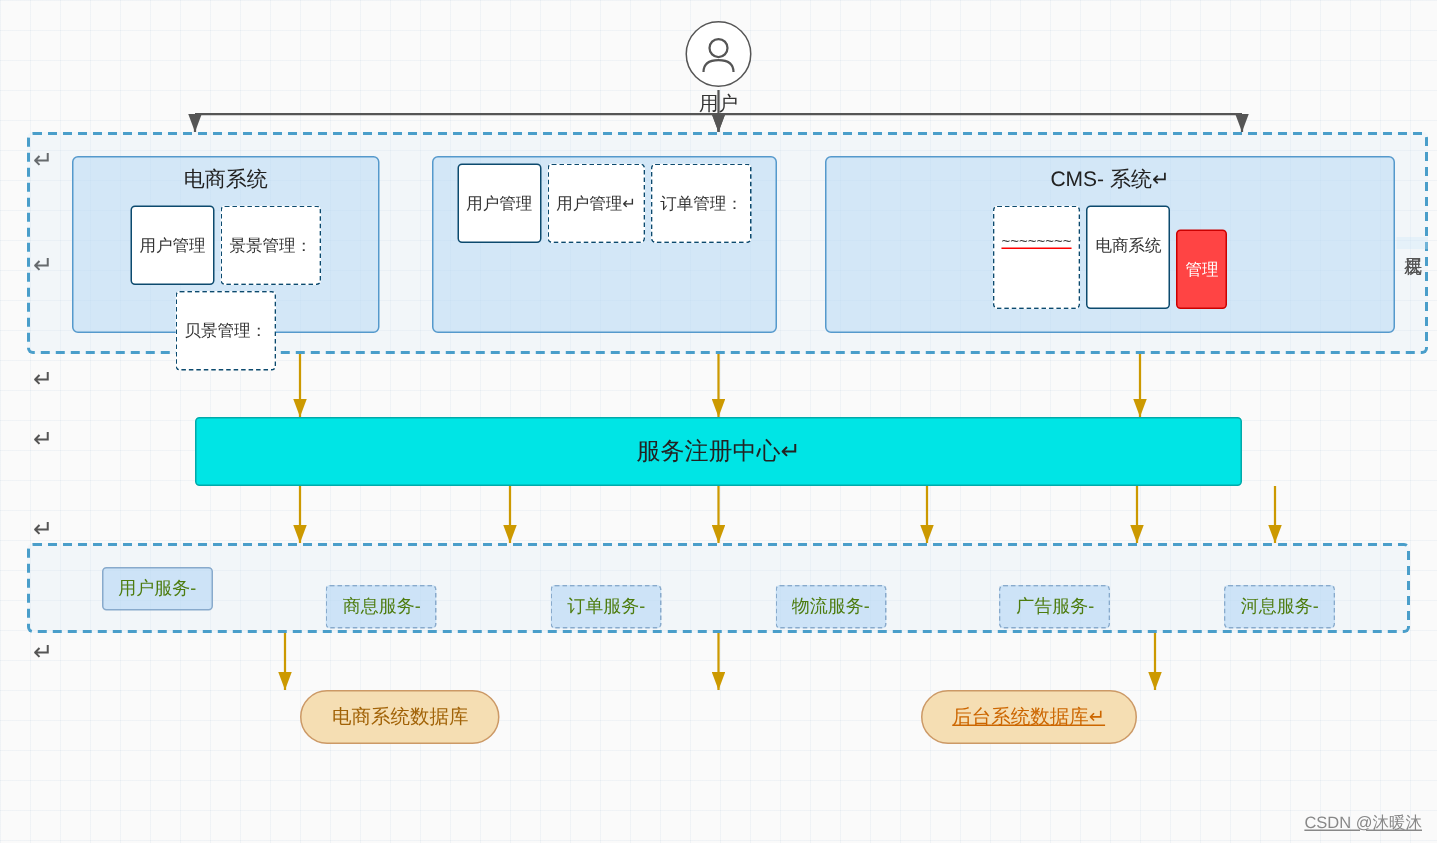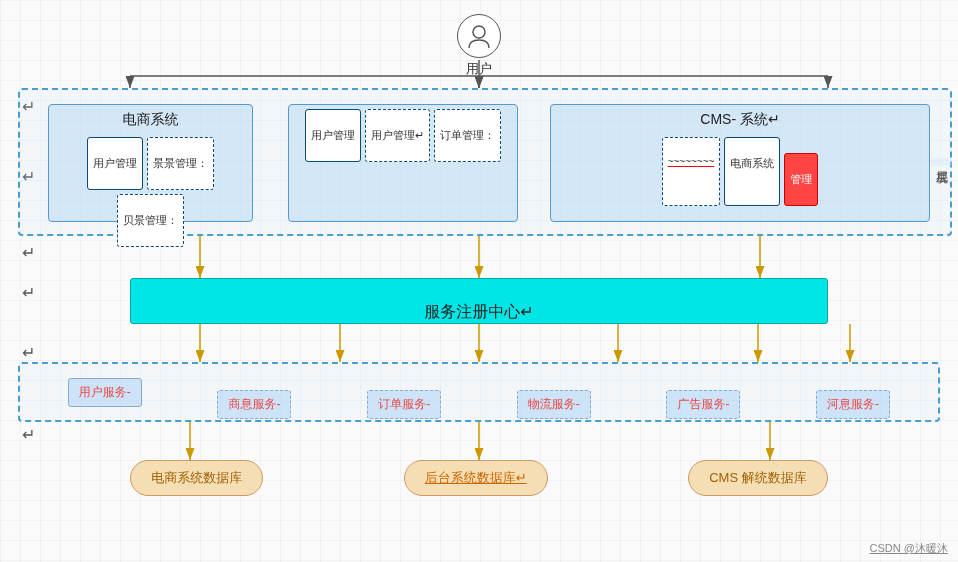--- a/index.html
+++ b/index.html
@@ -149,21 +149,21 @@
     .service-registry {
       position: absolute;
       top: 278px;
       left: 130px;
       right: 130px;
       height: 46px;
       background: #00e5e5;
       border: 1.5px solid #00aaaa;
       border-radius: 3px;
       display: flex;
-      align-items: flex-end;
+      align-items: center;
       justify-content: center;
       font-size: 16px;
       color: #222;
     }
 
     
     .services-outer {
       position: absolute;
       top: 362px;
       left: 18px;
@@ -178,21 +178,21 @@
       align-items: center;
       justify-content: space-around;
       height: 100%;
       padding: 0 10px;
     }
     .service-item {
       background: rgba(180,215,245,0.6);
       border: 1px solid #88aacc;
       border-radius: 3px;
       font-size: 12px;
-      color: #ef4444;
+      color: #4d7c0f;
       padding: 5px 10px;
       white-space: nowrap;
     }
     .service-item.dashed {
       border-style: dashed;
       margin-top: 24px;
     }
 
     
     .db-row {
@@ -337,17 +337,16 @@
       <div class="service-item dashed">订单服务-</div>
       <div class="service-item dashed">物流服务-</div>
       <div class="service-item dashed">广告服务-</div>
       <div class="service-item dashed">河息服务-</div>
     </div>
   </div>
 
   <div class="db-row">
     <div class="db-box">电商系统数据库</div>
     <div class="db-box orange-text" style="text-decoration:underline; text-decoration-color:#cc6600;">后台系统数据库↵</div>
-    <div class="db-box">CMS 解统数据库</div>
   </div>
 
   <div class="watermark">CSDN @沐暖沐</div>
 </div>
 
 </body></html>

